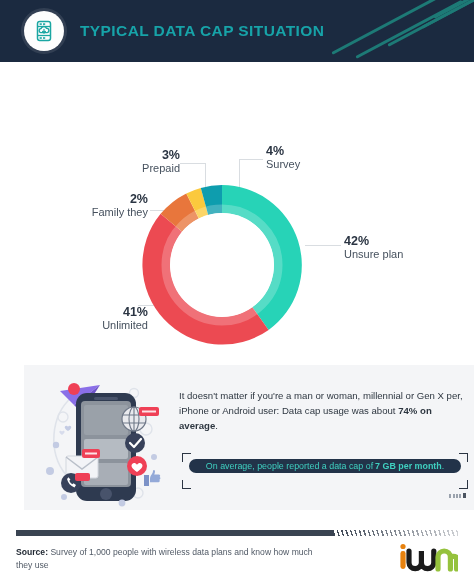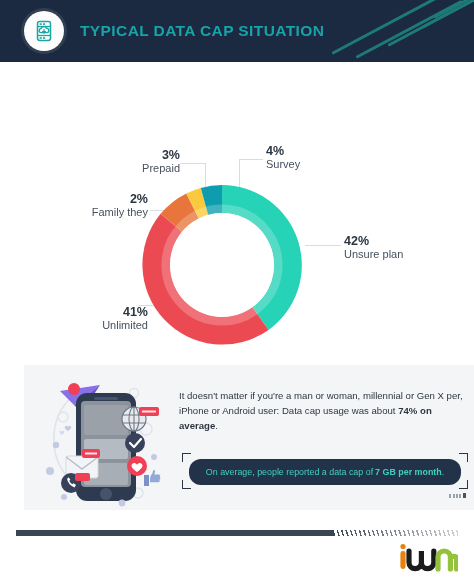--- a/index.html
+++ b/index.html
@@ -98,21 +98,21 @@
 
   .teal-frame { position:absolute; left:158px; top:88px; width:286px; height:36px; }
   .brk { position:absolute; width:9px; height:9px; border:1.4px solid #2b3543; }
   .brk.tl { left:0;  top:0;  border-right:none; border-bottom:none; }
   .brk.tr { right:0; top:0;  border-left:none;  border-bottom:none; }
   .brk.bl { left:0;  bottom:0; border-right:none; border-top:none; }
   .brk.br { right:0; bottom:0; border-left:none;  border-top:none; }
 
   .teal-pill {
     position:absolute; left:7px; top:6px;
-    width:272px; height:26px;
+    width:272px; height:14px;
     background:#223349; border-radius:12px;
     display:flex; align-items:center; justify-content:center;
     font-size:8.9px; color:#3fd0c0;text-align:right;
   }
   .teal-pill b { font-weight:bold; color:#3fd0c0; margin-left:2px; }
 
   .dots { position:absolute; right:2px; bottom:-9px; display:flex; align-items:center; gap:1.3px; }
   .dots s { display:block; width:2px; height:4px; background:#9aa2ad; }
   .dots s.big { width:3.5px; height:5px; background:#4a5360; }
 
@@ -331,20 +331,21 @@
     </div>
   </div>
 
   <div class="footer">
     <div class="divider">
       <span class="solid"></span>
       <span class="hatch"></span>
       <span class="fade"></span>
     </div>
 
+    <div class="source"><b>Source:</b><span> Survey of 1,000 people with wireless data plans and know how much they use</span></div>
 
     <div class="logo">
       <svg width="62" height="30" viewBox="0 0 62 30">
         <circle cx="7" cy="4.5" r="2.6" fill="#e8820e"></circle>
         <rect x="4.4" y="9" width="5.2" height="18" rx="2.4" fill="#e8820e"></rect>
         <path d="M13 9 v11.5 a6.2 6.2 0 0 0 12.4 0 V9 h0 v11.5 a6.2 6.2 0 0 0 12.4 0 V9" fill="none" stroke="#1b1b1b" stroke-width="5.2" stroke-linecap="round"></path>
         <path d="M42 27 V15.2 a6.2 6.2 0 0 1 12.4 0 V27 M54.4 15.2 a6.2 6.2 0 0 1 6.2 0 V27" fill="none" stroke="#95c23d" stroke-width="5.2" stroke-linecap="round"></path>
       </svg>
     </div>
   </div>

